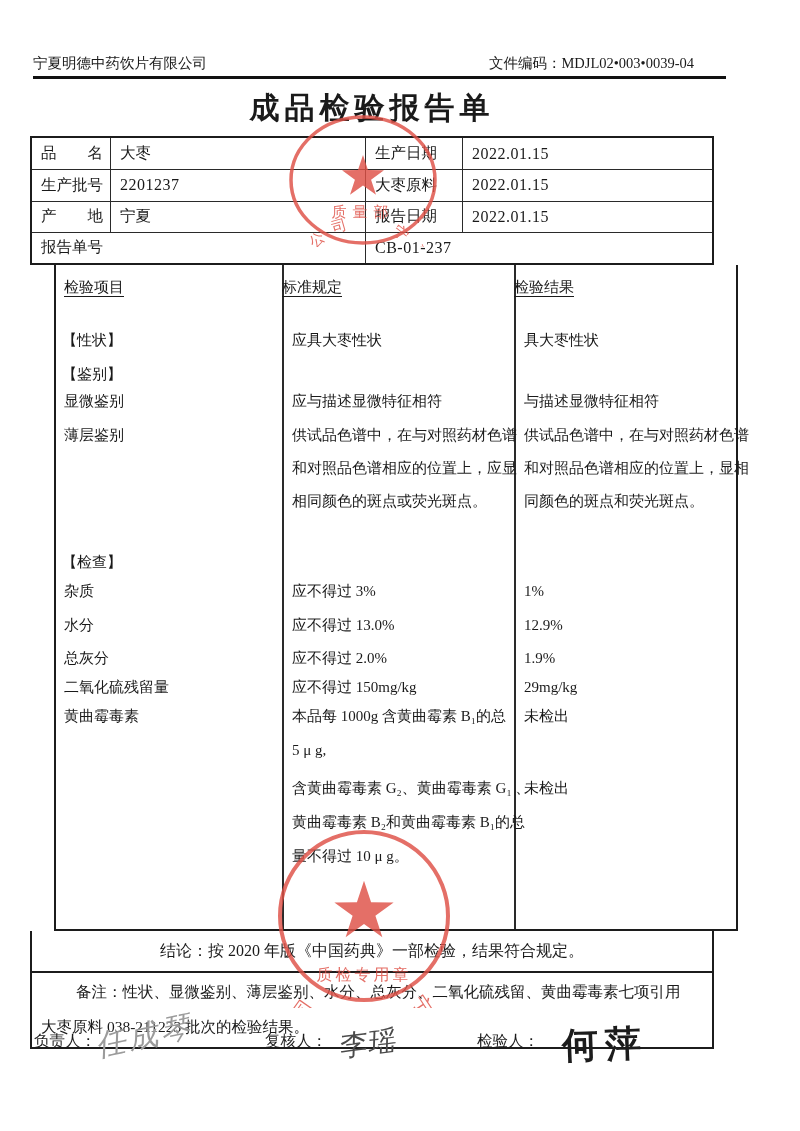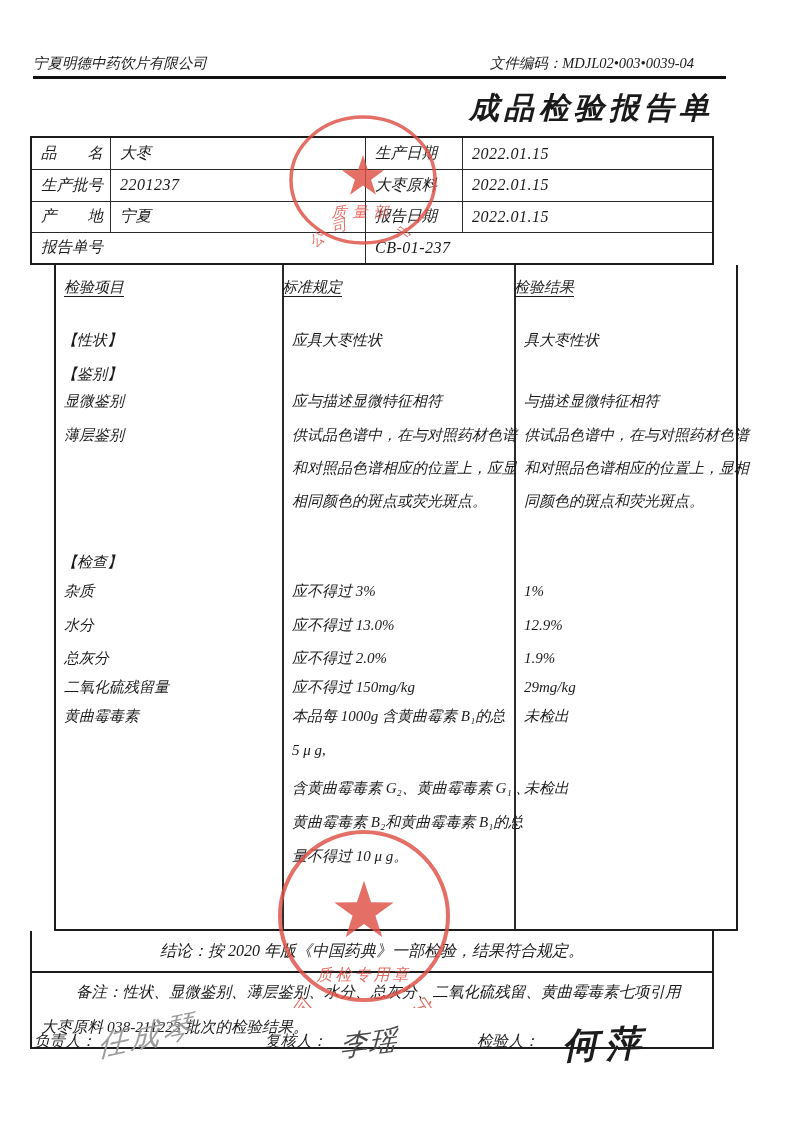--- a/index.html
+++ b/index.html
@@ -1,26 +1,25 @@
 <!DOCTYPE html>
 <html><head>
 <meta charset="utf-8">
 <style>
   html,body{margin:0;padding:0;background:#ffffff;}
   #page{
     position:relative;width:768px;height:1131px;background:#ffffff;
     font-family:"Liberation Serif","DejaVu Serif",serif;color:#1a1a1a;
     overflow:hidden;
-    font-style:italic;
   }
   .abs{position:absolute;}
   
   .hdr-txt{font-size:14.5px;top:54px;white-space:nowrap;}
   .hdr-rule{left:33px;top:76px;width:693px;height:2.5px;background:#111;}
-  .doc-title{left:30px;top:88px;width:684px;text-align:right;
+  .doc-title{left:30px;top:88px;width:684px;text-align:center;
     font-size:30px;font-weight:bold;letter-spacing:5px;white-space:nowrap;}
   
   .info-table{
     left:30px;top:136px;width:684px;height:129px;
     border:2px solid #1c1c1c;box-sizing:border-box;
     display:grid;grid-template-columns:78px 255px 97px 1fr;
     grid-template-rows:repeat(4,1fr);
   }
   .cell{border-left:1px solid #2a2a2a;border-top:1px solid #2a2a2a;
     display:flex;align-items:center;padding-left:9px;font-size:15.5px;

